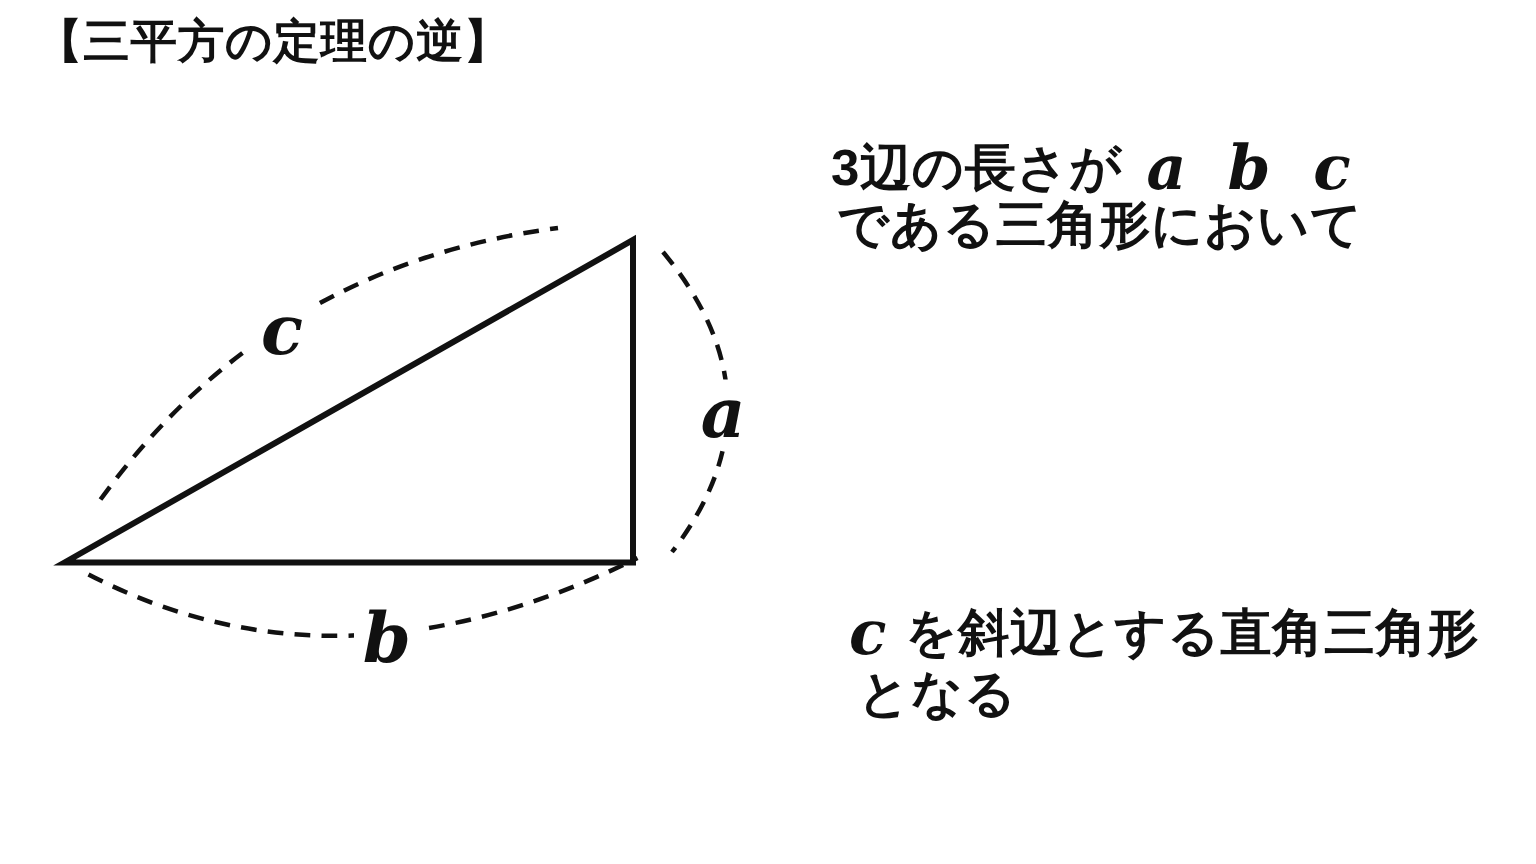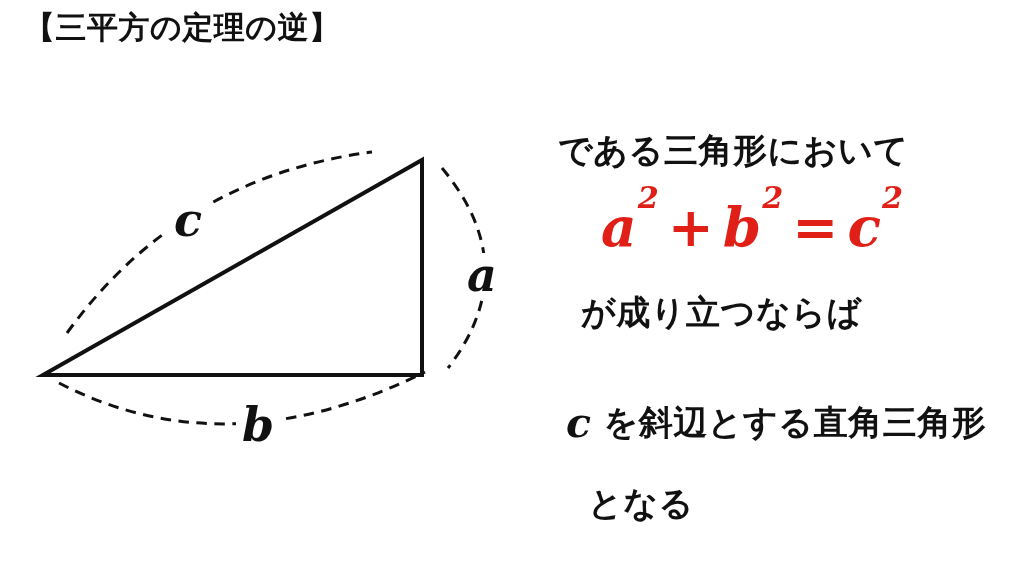--- a/index.html
+++ b/index.html
@@ -56,28 +56,27 @@
 
     <rect x="166" y="197" width="44" height="44" fill="#ffffff"></rect>
     <rect x="459" y="253" width="44" height="44" fill="#ffffff"></rect>
     <rect x="236" y="404" width="44" height="42" fill="#ffffff"></rect>
 
     <text class="diagram-label" x="188" y="236" text-anchor="middle">c</text>
     <text class="diagram-label" x="482" y="291" text-anchor="middle">a</text>
     <text class="diagram-label" x="258" y="441" text-anchor="middle">b</text>
   </svg>
 
+  <div class="abs jp" style="left:554px; top:91px;">
+    <span>3辺の長さが</span><span class="mathvar gap-a">a</span><span class="mathvar gap-b">b</span><span class="mathvar gap-c">c</span>
+  </div>
 
   <div class="abs jp" style="left:558px; top:132px;font-family:Liberation Mono, monospace;">である三角形において</div>
 
-  <div class="abs formula">
-    <span>a</span><sup>2</sup><span class="op">+</span><span>b</span><sup>2</sup><span class="op">=</span><span>c</span><sup>2</sup>
-  </div>
 
-  <div class="abs jp" style="left:581px; top:291px;">が成り立つならば</div>
 
   <div class="abs jp" style="left:554px; top:401px;margin-left:12px;">
     <span class="mathvar line4-var">c</span><span>を斜辺とする直角三角形</span>
   </div>
 
-  <div class="abs jp" style="left:588px; top:442px;margin-top:40px;">となる</div>
+  <div class="abs jp" style="left:572px; top:442px;">となる</div>
 
 </div>
 
 </body></html>

